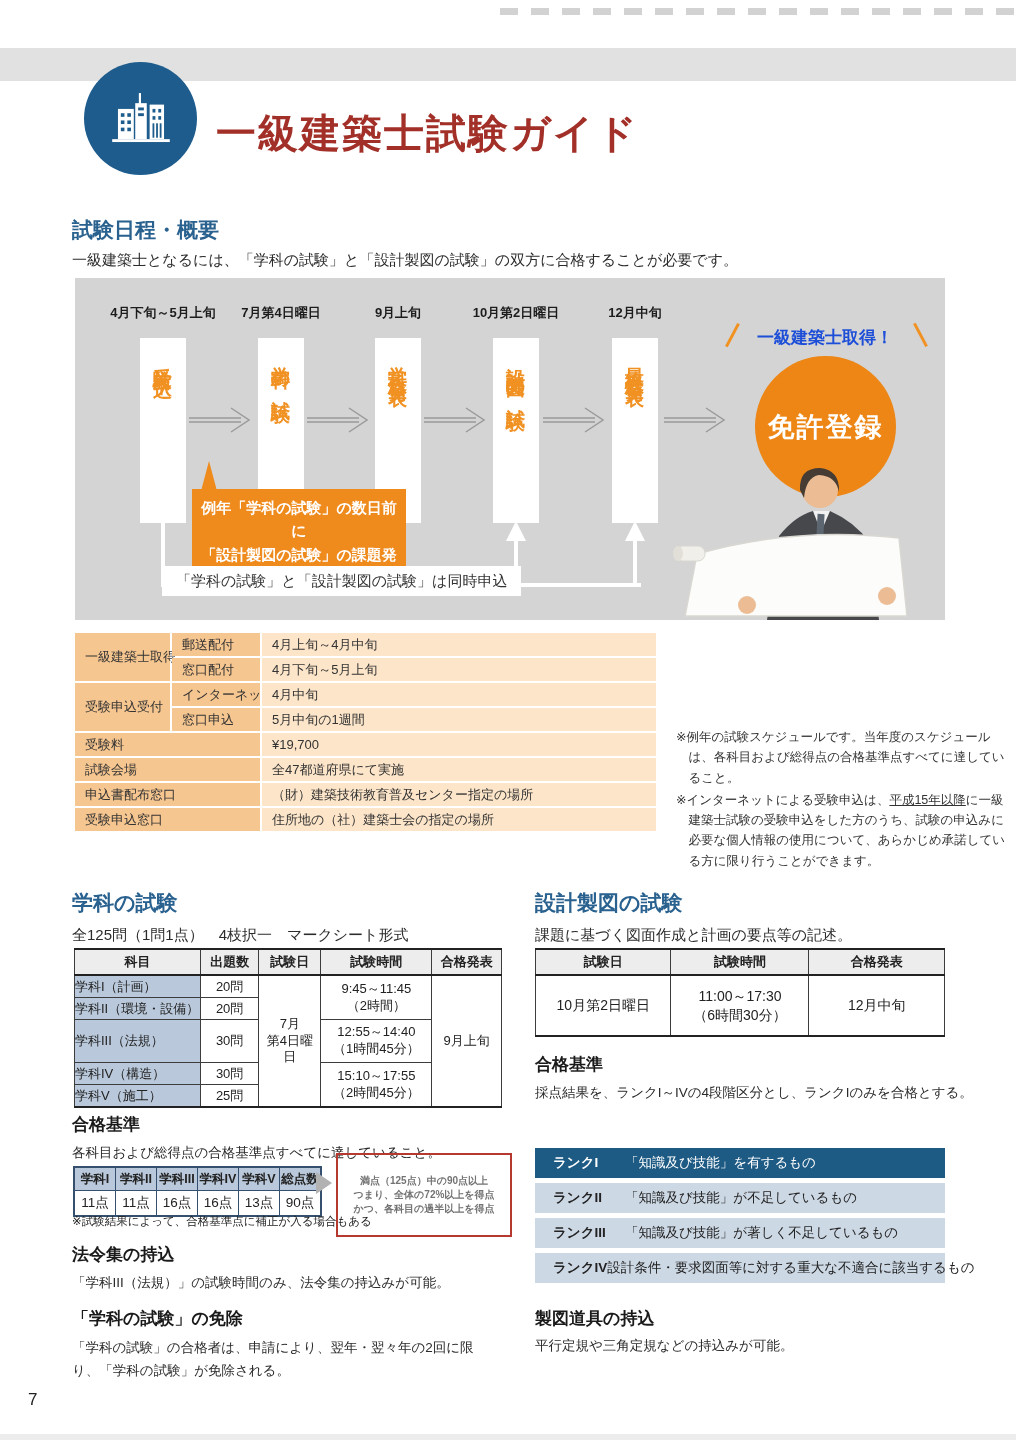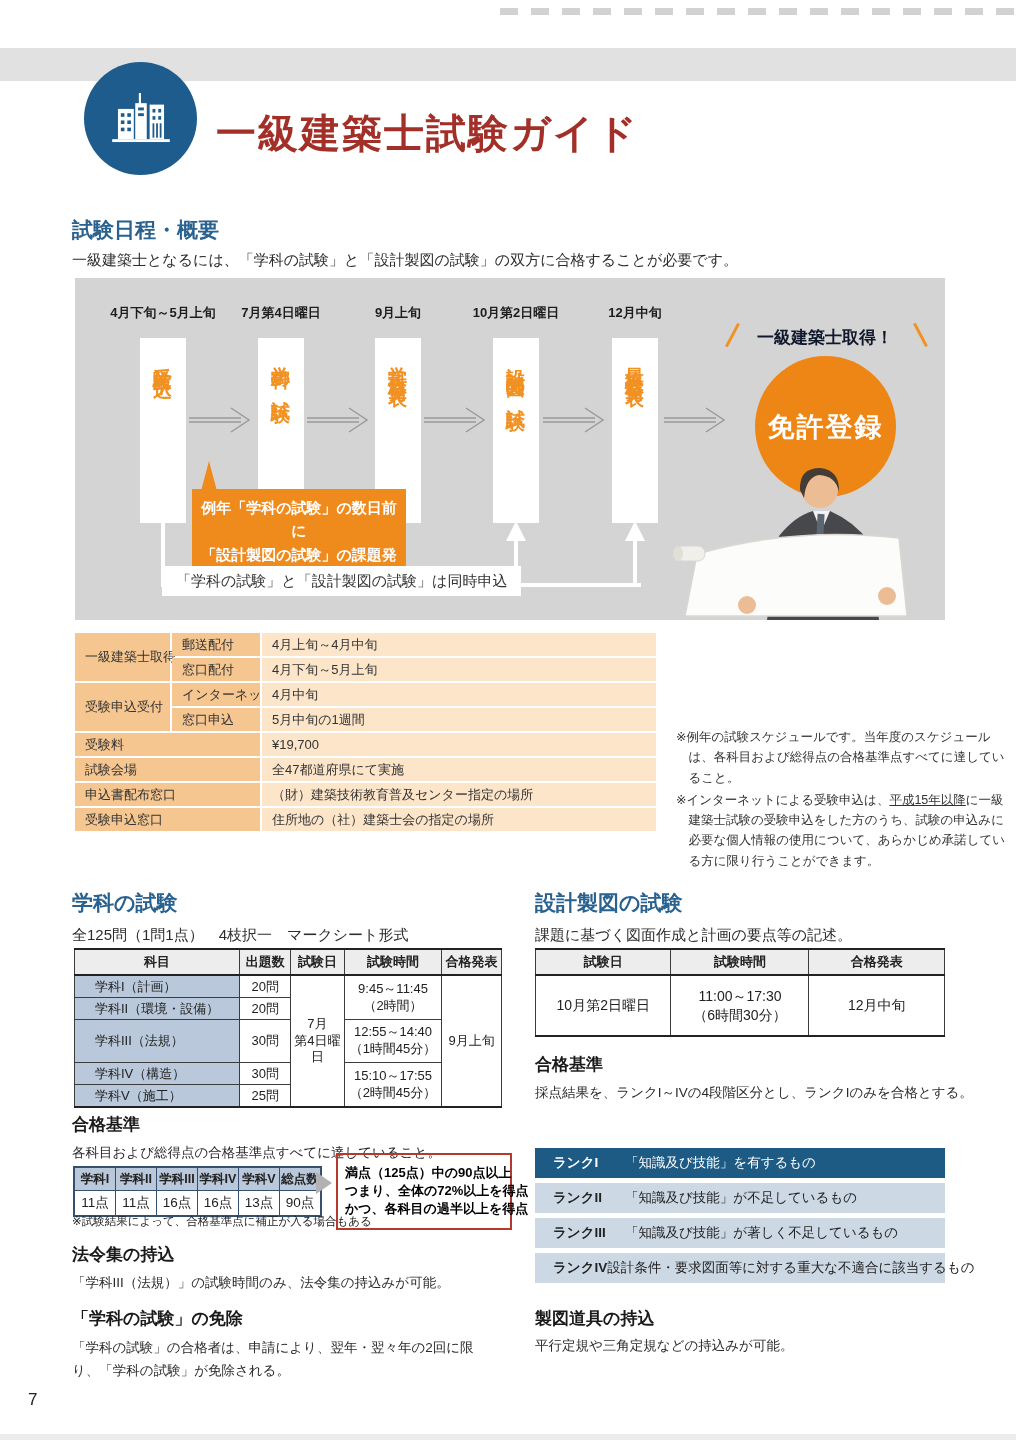--- a/index.html
+++ b/index.html
@@ -25,21 +25,21 @@
 
   
   .flow-panel{left:75px;top:278px;width:870px;height:342px;background:#d4d4d4;}
   .flow-date{position:absolute;top:26px;transform:translateX(-50%);font-size:13px;color:#1c1c1c;font-weight:bold;white-space:nowrap;}
   .flow-box{position:absolute;top:60px;width:46px;height:185px;background:#fff;
             display:flex;align-items:flex-start;justify-content:center;padding-top:14px;box-sizing:border-box;}
   .flow-box span{writing-mode:vertical-rl;text-orientation:upright;font-size:19px;font-weight:bold;
                  color:#f09122;letter-spacing:4px;line-height:1;}
   .flow-arrow{position:absolute;top:128px;}
   .goal-banner{position:absolute;left:668px;top:48px;width:164px;text-align:center;
-               font-size:17px;font-weight:bold;color:#0f172a;white-space:nowrap;}
+               font-size:17px;font-weight:bold;color:#1d4ed8;white-space:nowrap;}
   .slash{position:absolute;width:2.5px;height:26px;background:#f09122;top:44px;}
   .slash-l{left:656px;transform:rotate(28deg);}
   .slash-r{left:844px;transform:rotate(-28deg);}
   .goal-circle{position:absolute;left:680px;top:78px;width:141px;height:141px;border-radius:50%;
                background:#ed8615;display:flex;align-items:center;justify-content:center;}
   .goal-circle span{color:#fff;font-size:27px;font-weight:bold;letter-spacing:2px;}
   .photo{position:absolute;left:592px;top:180px;}
 
   .callout-pointer{position:absolute;left:126px;top:183px;width:0;height:0;
      border-left:8px solid transparent;border-right:8px solid transparent;border-bottom:30px solid #ef8a1c;}
@@ -67,32 +67,32 @@
 
   .side-notes{left:676px;top:727px;width:334px;font-size:12.5px;color:#333;line-height:1.62;}
   .side-notes p{margin:0 0 2px 0;padding-left:1em;text-indent:-1em;}
   .u{text-decoration:underline;}
 
   
   table{border-collapse:collapse;}
   .exam-table{border-top:2px solid #222;border-bottom:2px solid #222;background:#fff;}
   .exam-table th,.exam-table td{border:1px solid #3c3c3c;font-size:13px;color:#222;font-weight:normal;}
   .exam-table th{background:#ededed;height:22px;border-bottom:2px solid #222;font-weight:bold;}
-  .subj{background:#b9c8da;text-align:left;padding:0 20px;height:21px;white-space:nowrap;}
+  .subj{background:#b9c8da;text-align:left;padding:0 0;height:21px;white-space:nowrap;}
   .cnt{text-align:center;font-size:14px;width:58px;}
   .ctr{text-align:center;font-size:13.5px;line-height:1.3;}
 
   .score-table{border:2px solid #35506e;}
   .score-table th,.score-table td{border:1px solid #35506e;font-size:12.5px;color:#222;text-align:center;}
   .score-table th{background:#b9c8da;height:20px;width:38px;font-weight:bold;}
   .score-table td{height:22px;font-size:13.5px;background:#fff;}
   .score-note{font-size:11.5px;color:#222;white-space:nowrap;}
   .crit-arrow{width:0;height:0;border-top:11px solid transparent;border-bottom:11px solid transparent;border-left:16px solid #b2b2b2;}
-  .hint-box{border:2px solid #b5392f;color:#000000;font-size:13px;font-weight:bold;
-            width:158px;padding:9px 7px;line-height:1.4;text-align:center;white-space:nowrap;}
+  .hint-box{border:2px solid #b5392f;color:#737373;font-size:10px;font-weight:bold;
+            width:158px;padding:19px 7px;line-height:1.4;text-align:center;white-space:nowrap;}
 
   
   .red-text{color:#b5392f;}
   .rank-row{width:410px;height:30px;margin-bottom:5px;background:#cdd8e5;display:flex;align-items:center;font-size:13.5px;color:#222;}
   .rank-row .rk{width:72px;margin-left:18px;font-weight:bold;white-space:nowrap;}
   .rank-row .ds{white-space:nowrap;}
   .rank-row.first{background:#1d5a84;color:#fff;}
   .wrap2{white-space:normal;line-height:1.7;}
   .page-num{left:28px;top:1390px;font-size:17px;color:#222;}
 </style>

